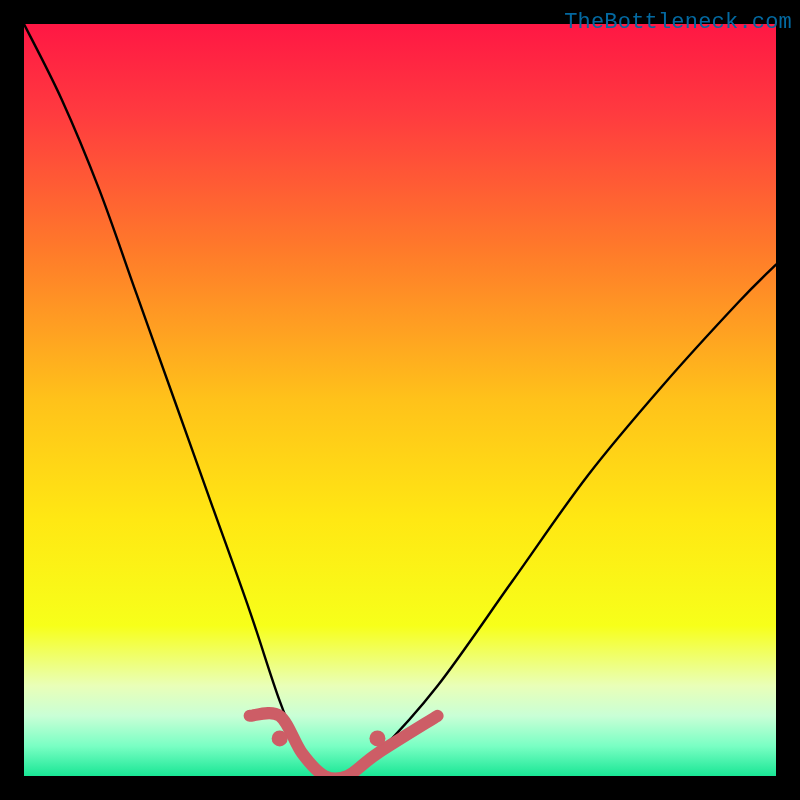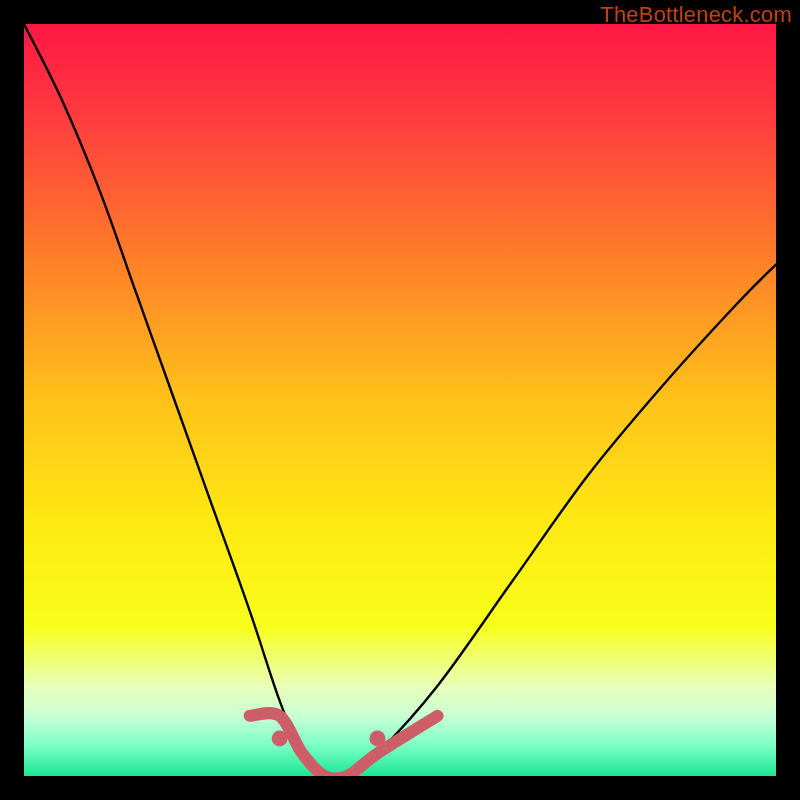--- a/index.html
+++ b/index.html
@@ -26,26 +26,26 @@
     height: 752px;
     overflow: hidden;
   }
   .plot svg {
     position: absolute;
     left: 0;
     top: 0;
   }
   .watermark {
     position: absolute;
-    top: 2px;
+    top: 10px;
     right: 8px;
-    font-family: Liberation Sans, sans-serif;
+    font-family: Liberation Mono, monospace;
     font-size: 22px;
     font-weight: 400;
-    color: #c2410c;
+    color: #0369a1;
     letter-spacing: 0.2px;
     user-select: none;
   }
 </style>
 </head>
 <body>
 
 <div class="frame">
   <div class="plot">
     <svg width="752" height="752" viewBox="0 0 752 752">

